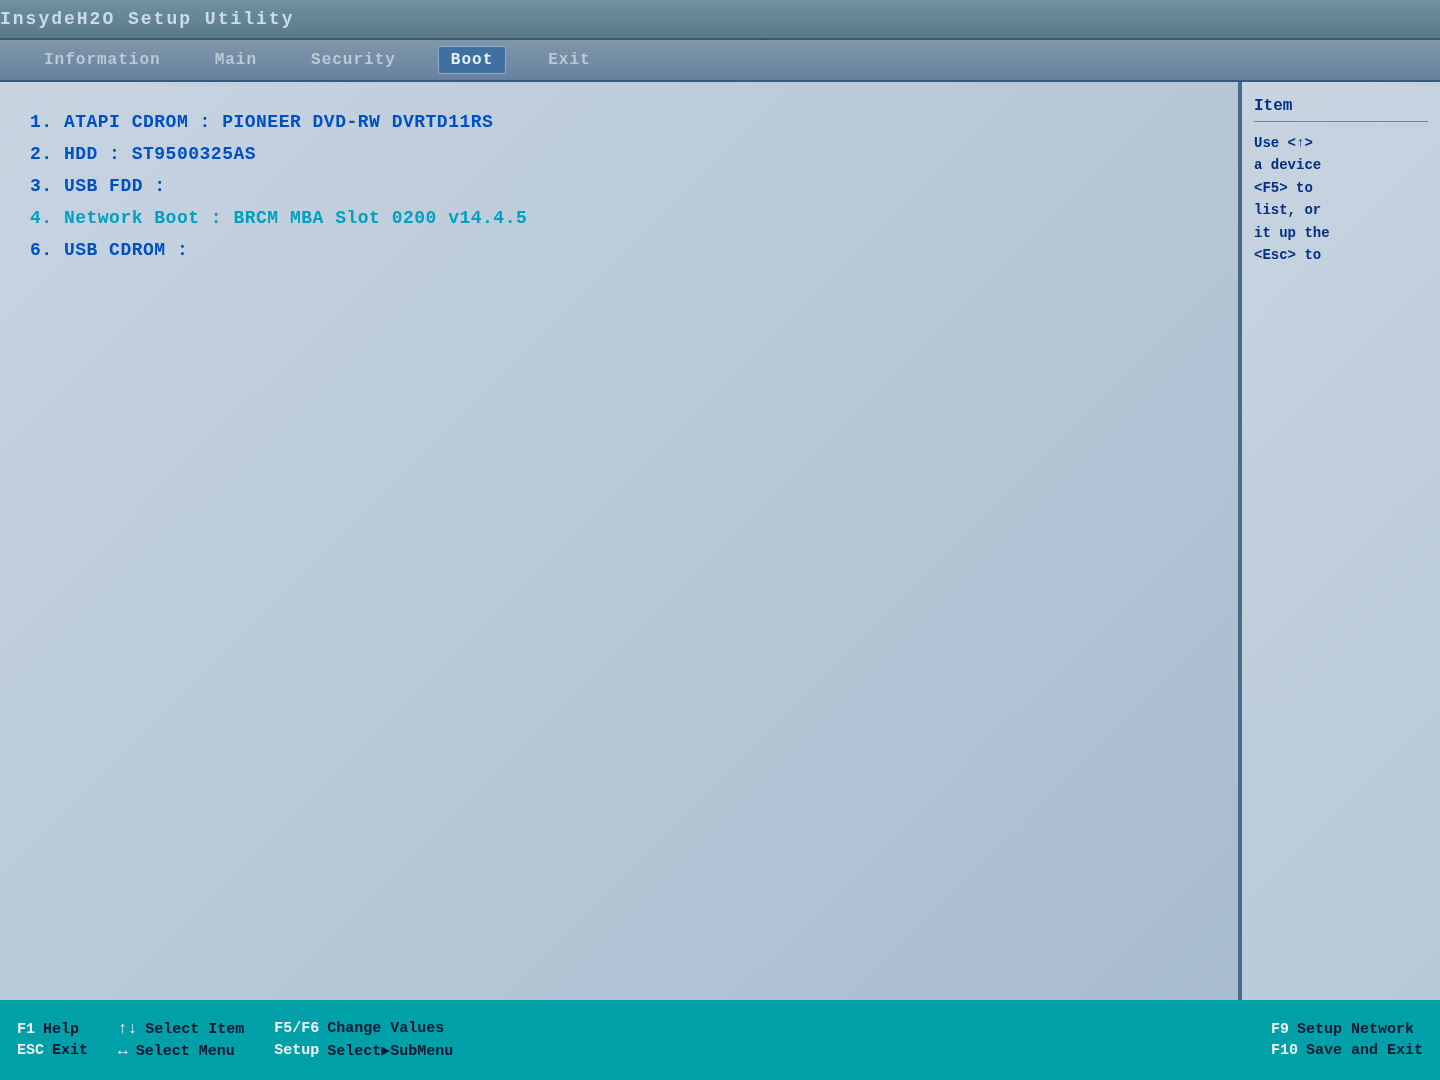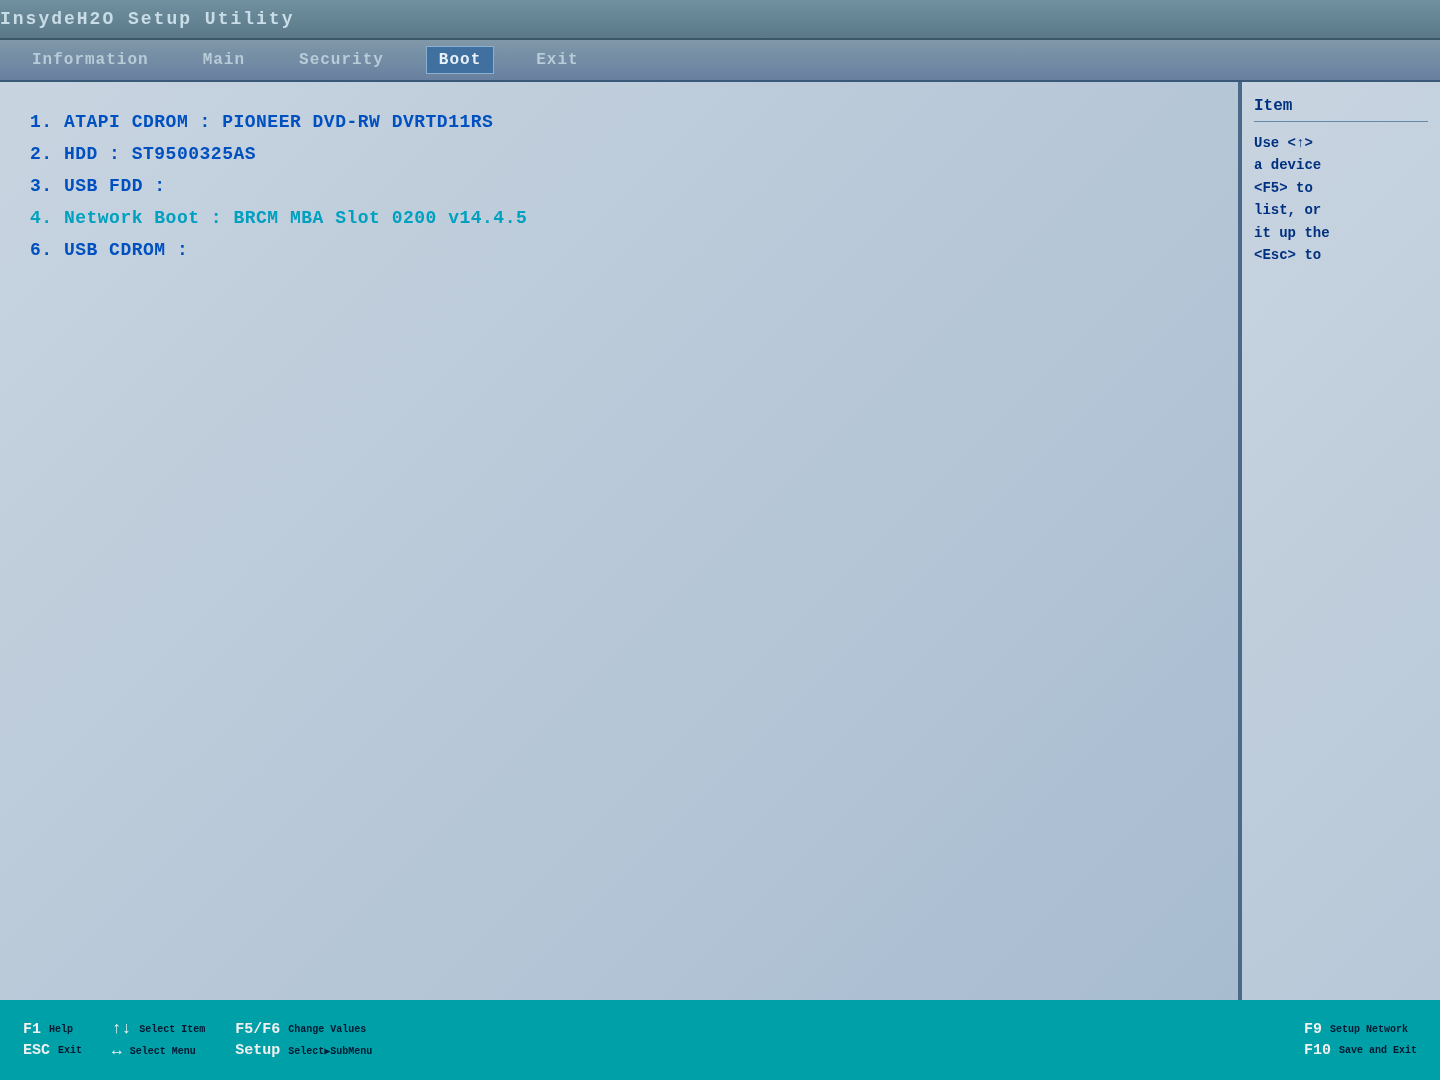--- a/index.html
+++ b/index.html
@@ -31,21 +31,21 @@
       letter-spacing: 2px;
     }
 
     
     .menu-bar {
       width: 100%;
       height: 42px;
       background: linear-gradient(to bottom, #8098a8, #6880a0);
       display: flex;
       align-items: center;
-      padding: 0 20px;
+      padding: 0 32px;
       gap: 30px;
       border-bottom: 2px solid #3a5878;
     }
 
     .menu-item {
       color: #b8ccd8;
       font-size: 16px;
       font-weight: bold;
       padding: 4px 12px;
       cursor: pointer;
@@ -123,36 +123,36 @@
       font-weight: bold;
     }
 
     
     .status-bar {
       width: 100%;
       height: 80px;
       background: #00a0a8;
       display: flex;
       align-items: center;
-      padding: 0 8px;
+      padding: 0 2px;
       gap: 0;
       position: absolute;
       bottom: 0;
       left: 0;
     }
 
     .status-key {
       color: #f0f0f0;
       font-size: 15px;
       font-weight: bold;
     }
 
     .status-desc {
       color: #001830;
-      font-size: 10px;
+      font-size: 15px;
       font-weight: bold;
     }
 
     .status-icon {
       color: #f0f0f0;
       font-size: 16px;
     }
 
     
     .status-item-double {

